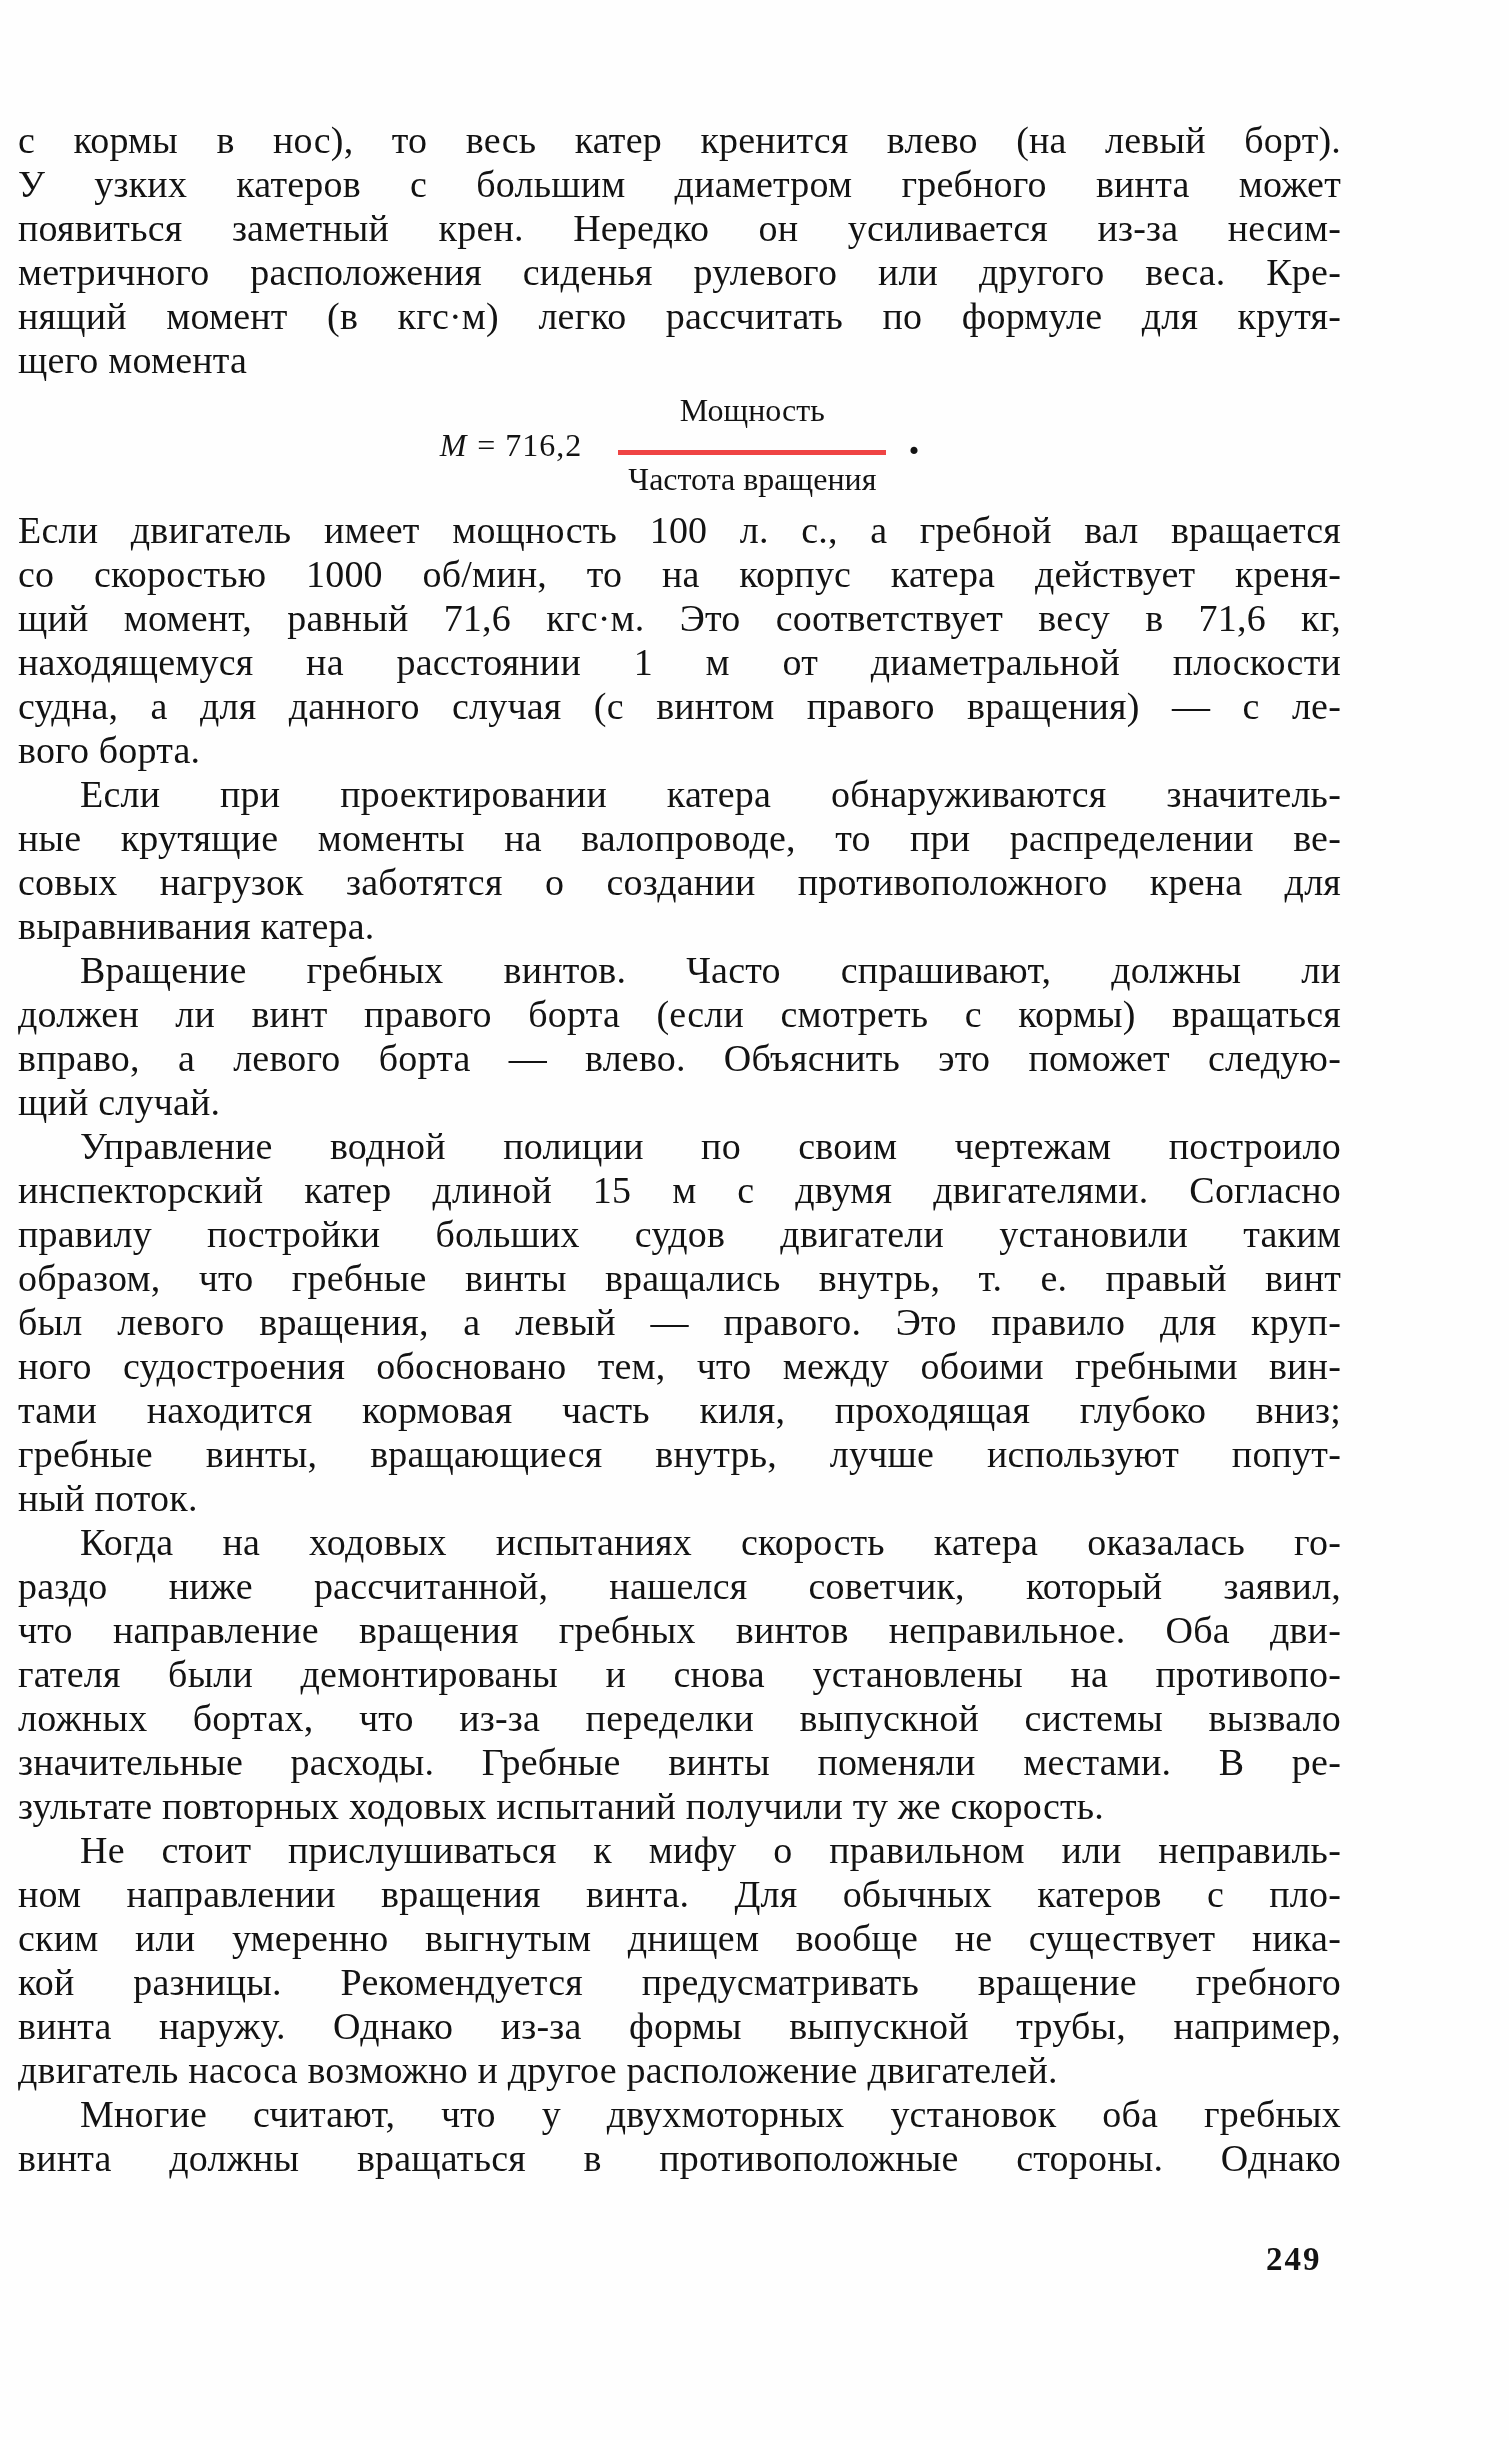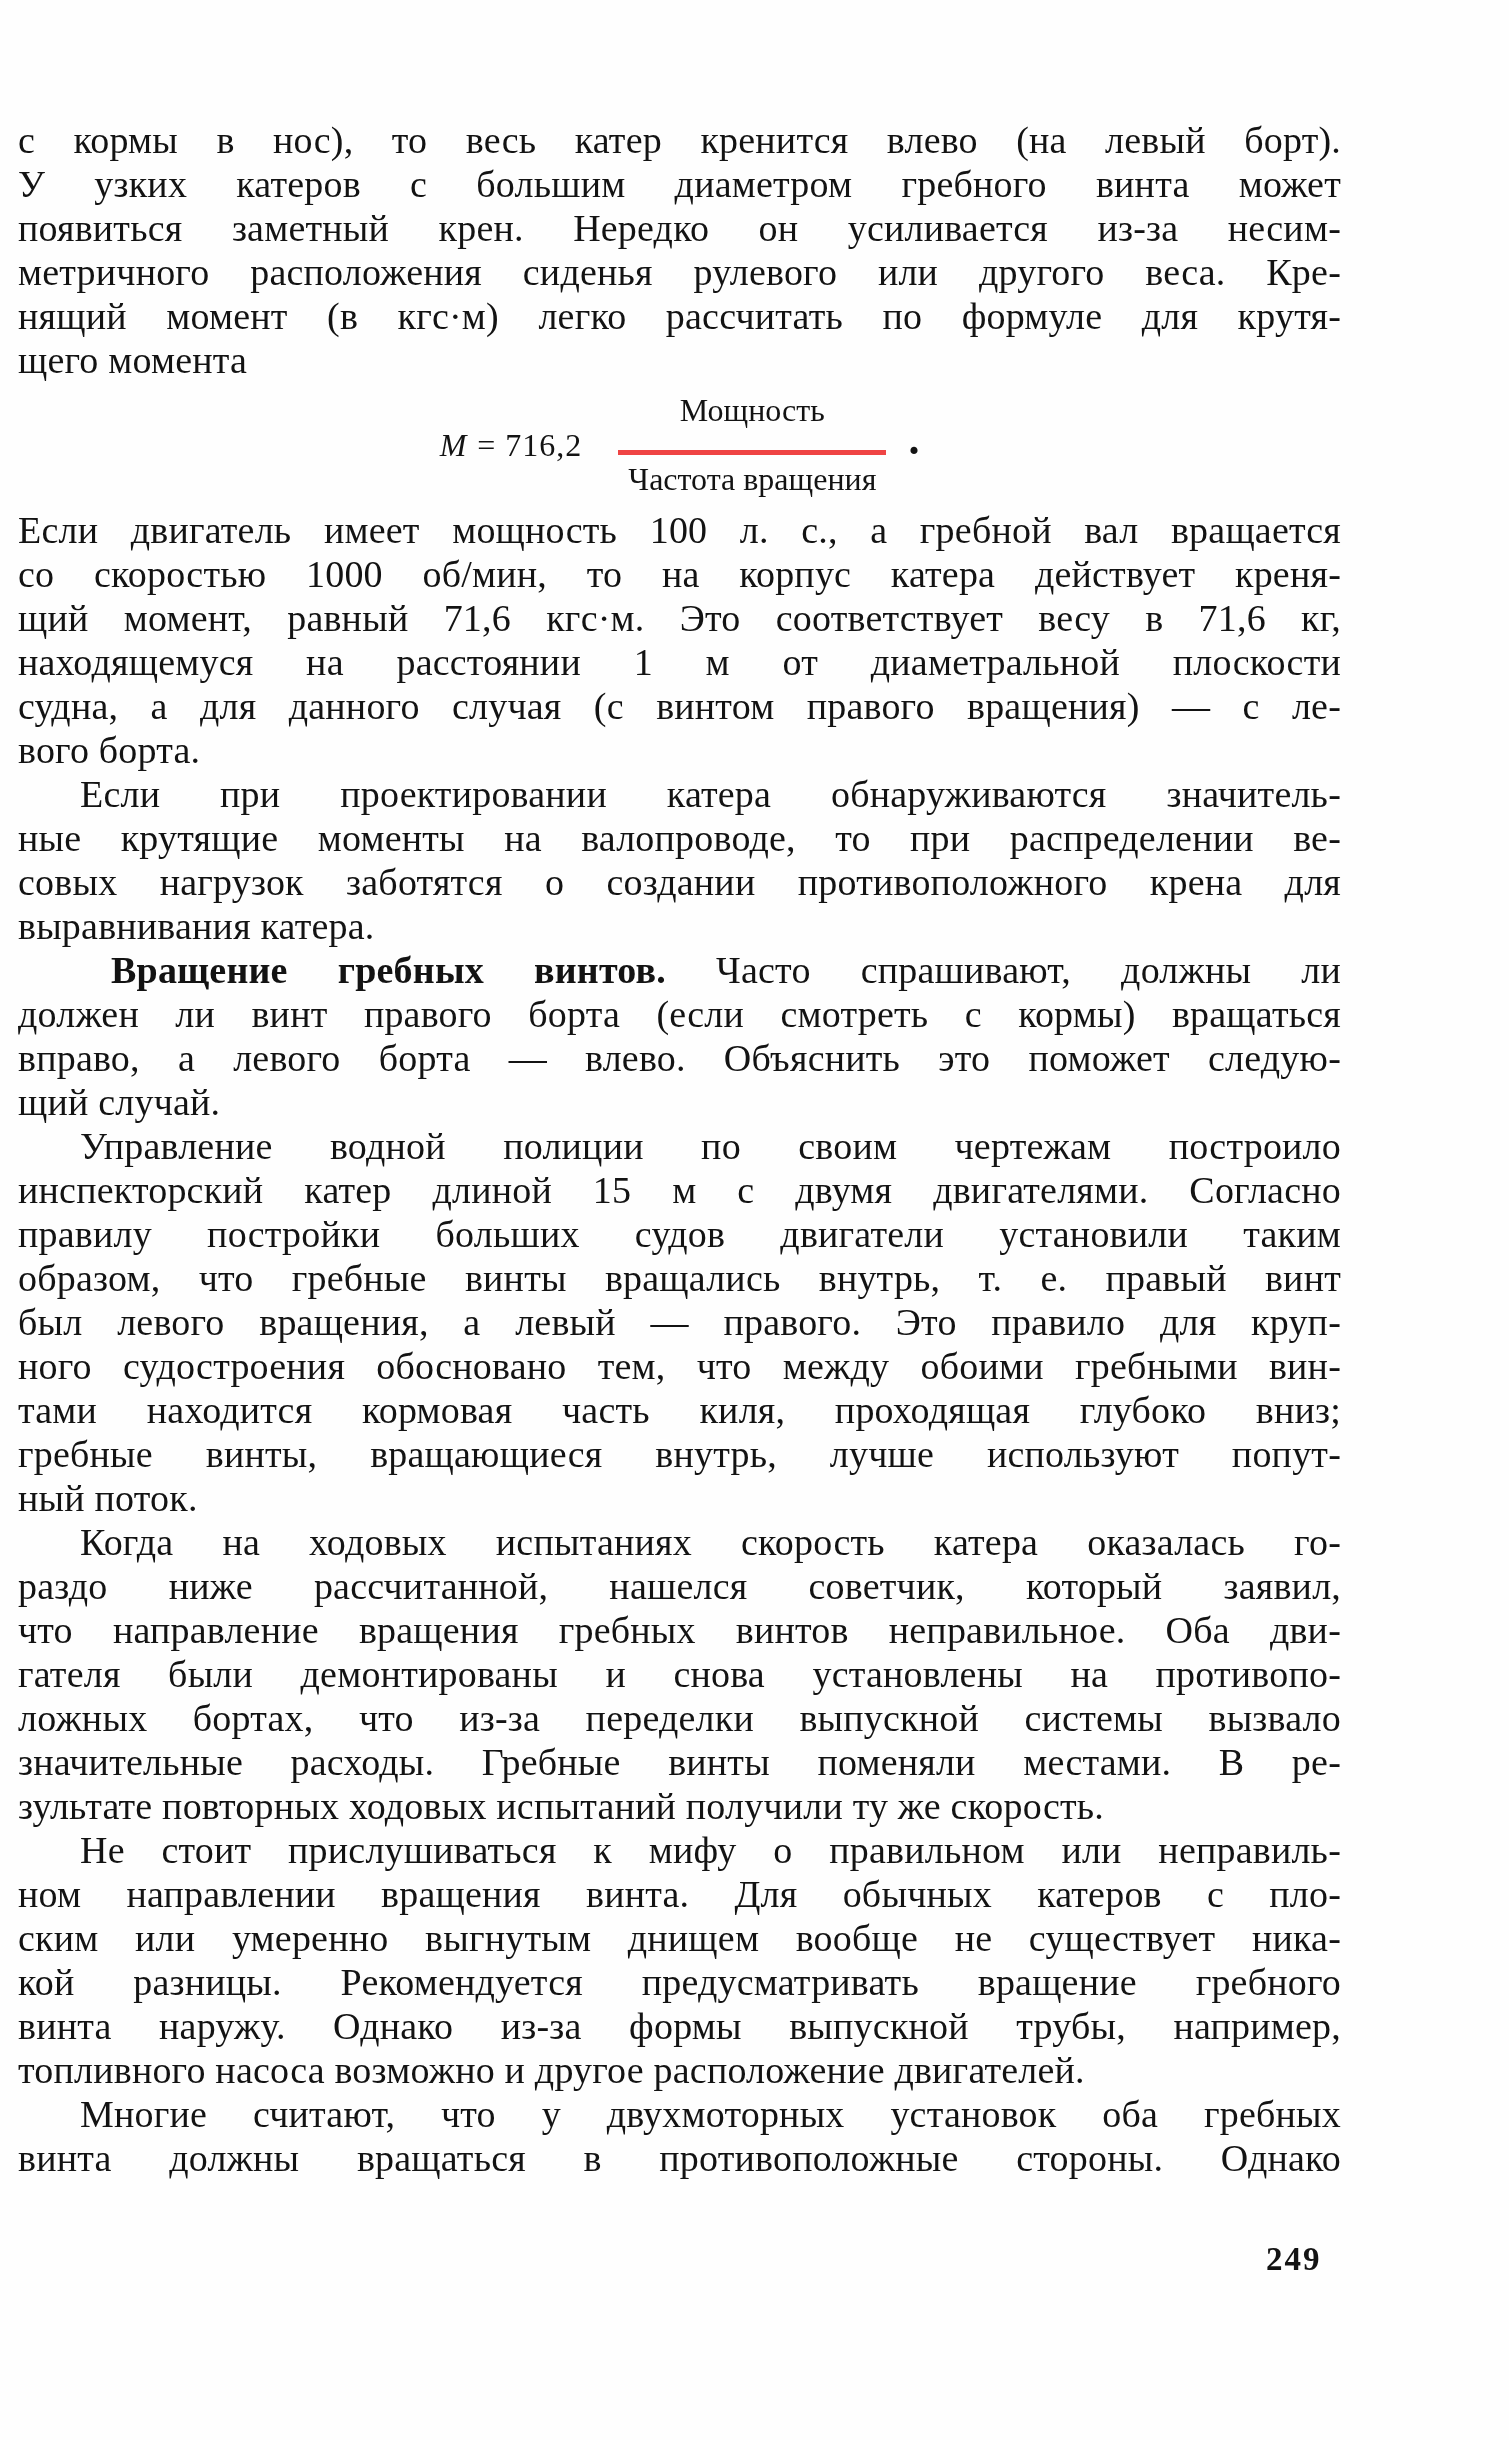--- a/index.html
+++ b/index.html
@@ -32,21 +32,21 @@
     height: 44px;
     line-height: 44px;
     letter-spacing: 0.2px;
     text-align: justify;
     text-align-last: justify;
     white-space: nowrap;
     overflow: visible;
   }
   .line.last { text-align-last: left; }
   .para.indent .line.first { padding-left: 62px; }
-  .line b { font-weight: bold; margin-left: 31px; }
+  .line b { font-weight: normal; }
 
   .formula-row {
     height: 126px;
     display: flex;
     align-items: center;
     justify-content: center;
     gap: 22px;
   }
   .f-lhs {
     font-size: 32px;
@@ -152,21 +152,21 @@
           <div class="line">ложных бортах, что из-за переделки выпускной системы вызвало</div>
           <div class="line">значительные расходы. Гребные винты поменяли местами. В ре-</div>
           <div class="line last">зультате повторных ходовых испытаний получили ту же скорость.</div>
         </div>
         <div class="para indent">
           <div class="line first">Не стоит прислушиваться к мифу о правильном или неправиль-</div>
           <div class="line">ном направлении вращения винта. Для обычных катеров с пло-</div>
           <div class="line">ским или умеренно выгнутым днищем вообще не существует ника-</div>
           <div class="line">кой разницы. Рекомендуется предусматривать вращение гребного</div>
           <div class="line">винта наружу. Однако из-за формы выпускной трубы, например,</div>
-          <div class="line last">топливного насоса возможно и другое расположение двигателей.</div>
+          <div class="line last">двигатель насоса возможно и другое расположение двигателей.</div>
         </div>
         <div class="para indent">
           <div class="line first">Многие считают, что у двухмоторных установок оба гребных</div>
           <div class="line">винта должны вращаться в противоположные стороны. Однако</div>
         </div>
       </div>
 
   </div>
 
   <div class="page-number">249</div>

